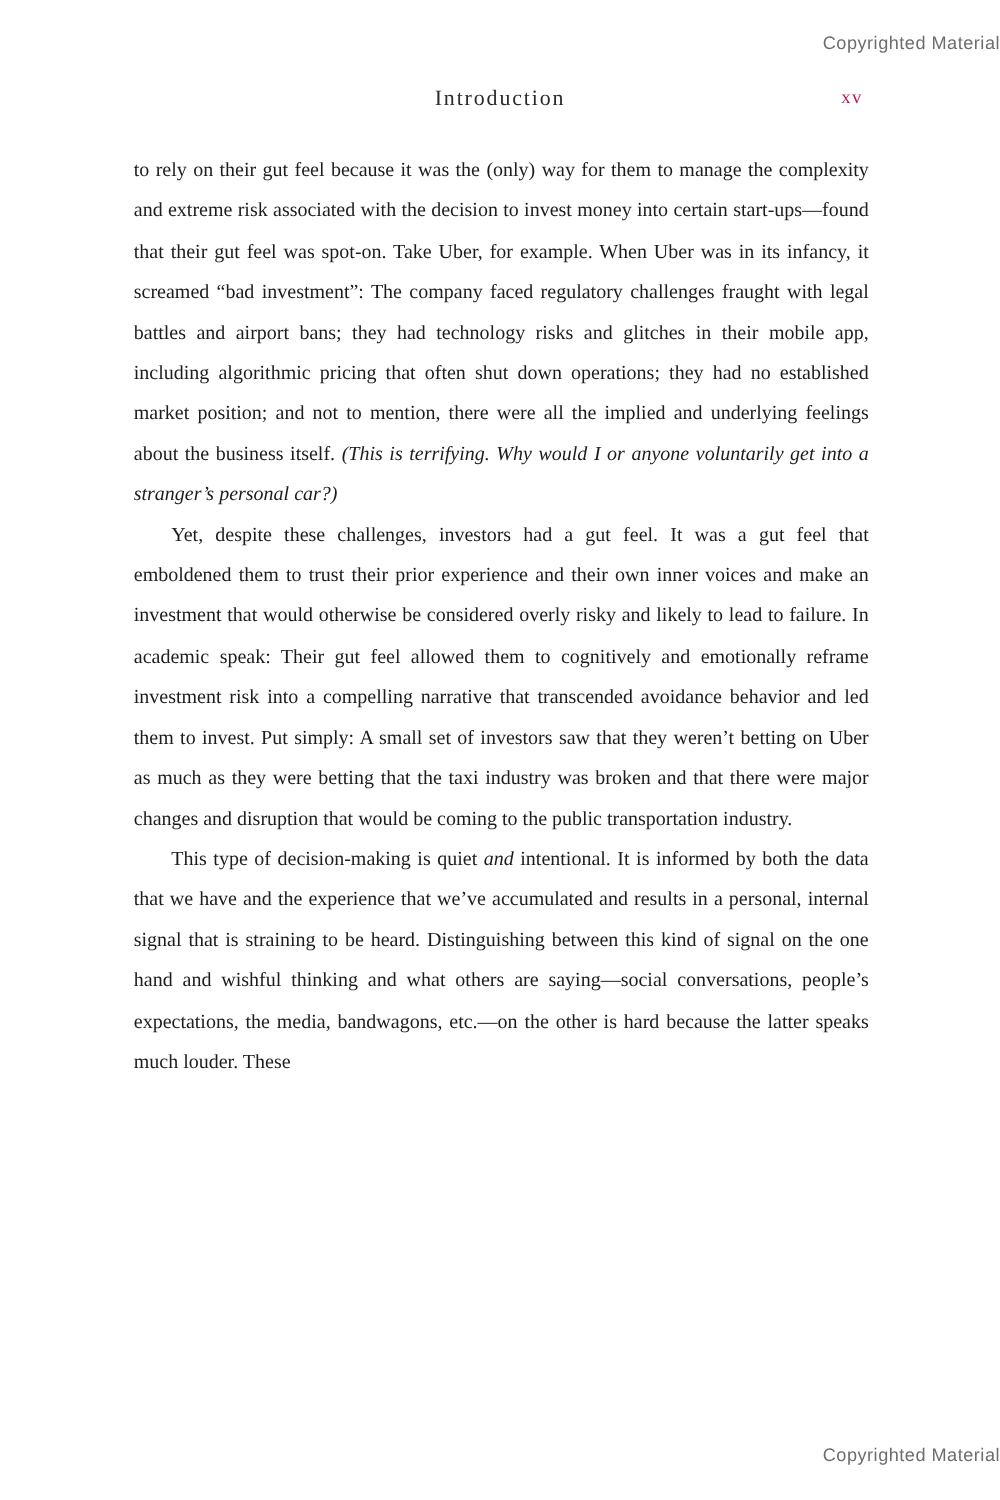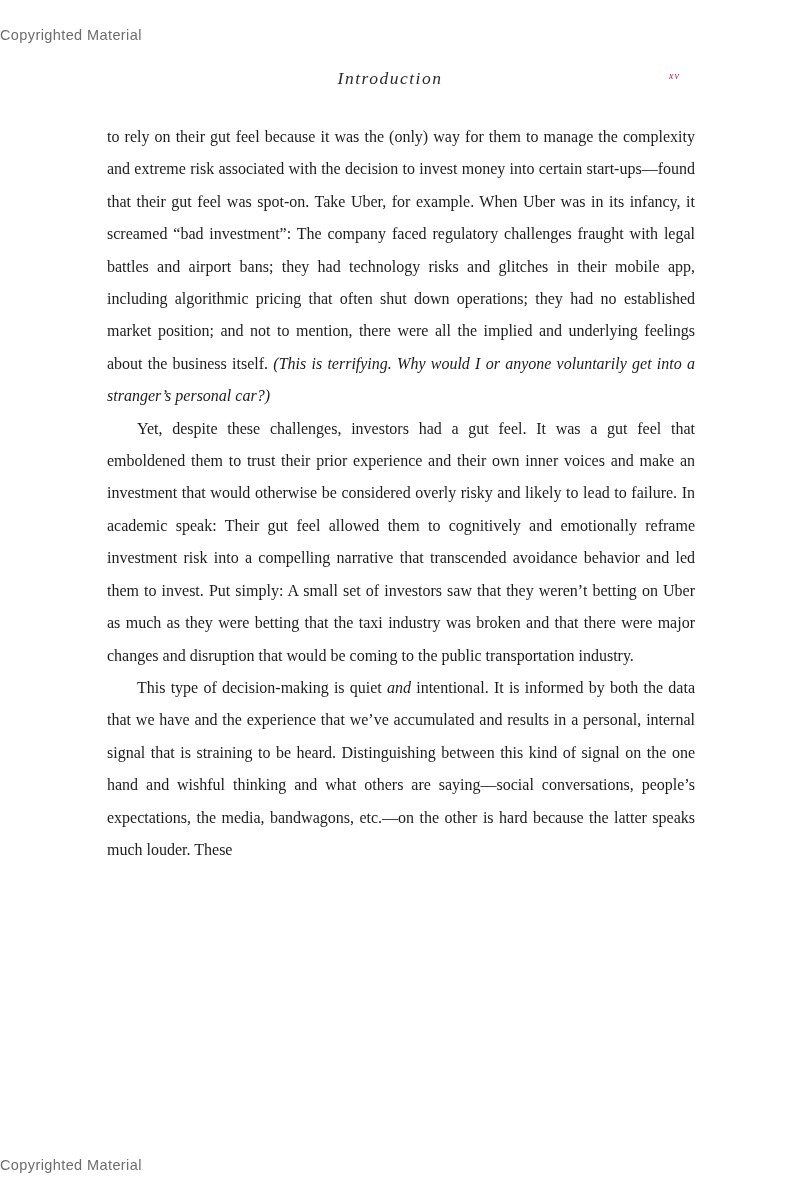--- a/index.html
+++ b/index.html
@@ -12,51 +12,50 @@
     height: 1200px;
     position: relative;
     font-family: "Liberation Serif", serif;
     color: #1c1c1c;
     overflow: hidden;
   }
   .copyright {
     position: absolute;
     left: 0;
     width: 100%;
-    text-align: left;
+    text-align: right;
     font-family: "Liberation Sans", sans-serif;
     font-size: 14.5px;
     letter-spacing: 0.4px;
     color: #6d6d6d;
   }
   .copyright.top { top: 27px; }
   .copyright.bottom { top: 1157px; }
 
   .running-head {
     position: absolute;
     top: 68px;
-    left: 96px;
+    left: 106px;
     width: 588px;
     height: 24px;
-    font-style: italic;
   }
   .chapter-title {
     position: absolute;
     left: 0;
     width: 100%;
     text-align: center;
     font-size: 17.5px;
     letter-spacing: 1.5px;
     color: #2a2a2a;
   }
   .page-number {
     position: absolute;
     right: 4px;
     top: 2px;
-    font-size: 10px;
+    font-size: 15px;
     letter-spacing: 1px;
     color: #be185d;
   }
 
   .text-block {
     position: absolute;
     top: 121px;
     left: 107px;
     width: 588px;
     font-size: 16px;

